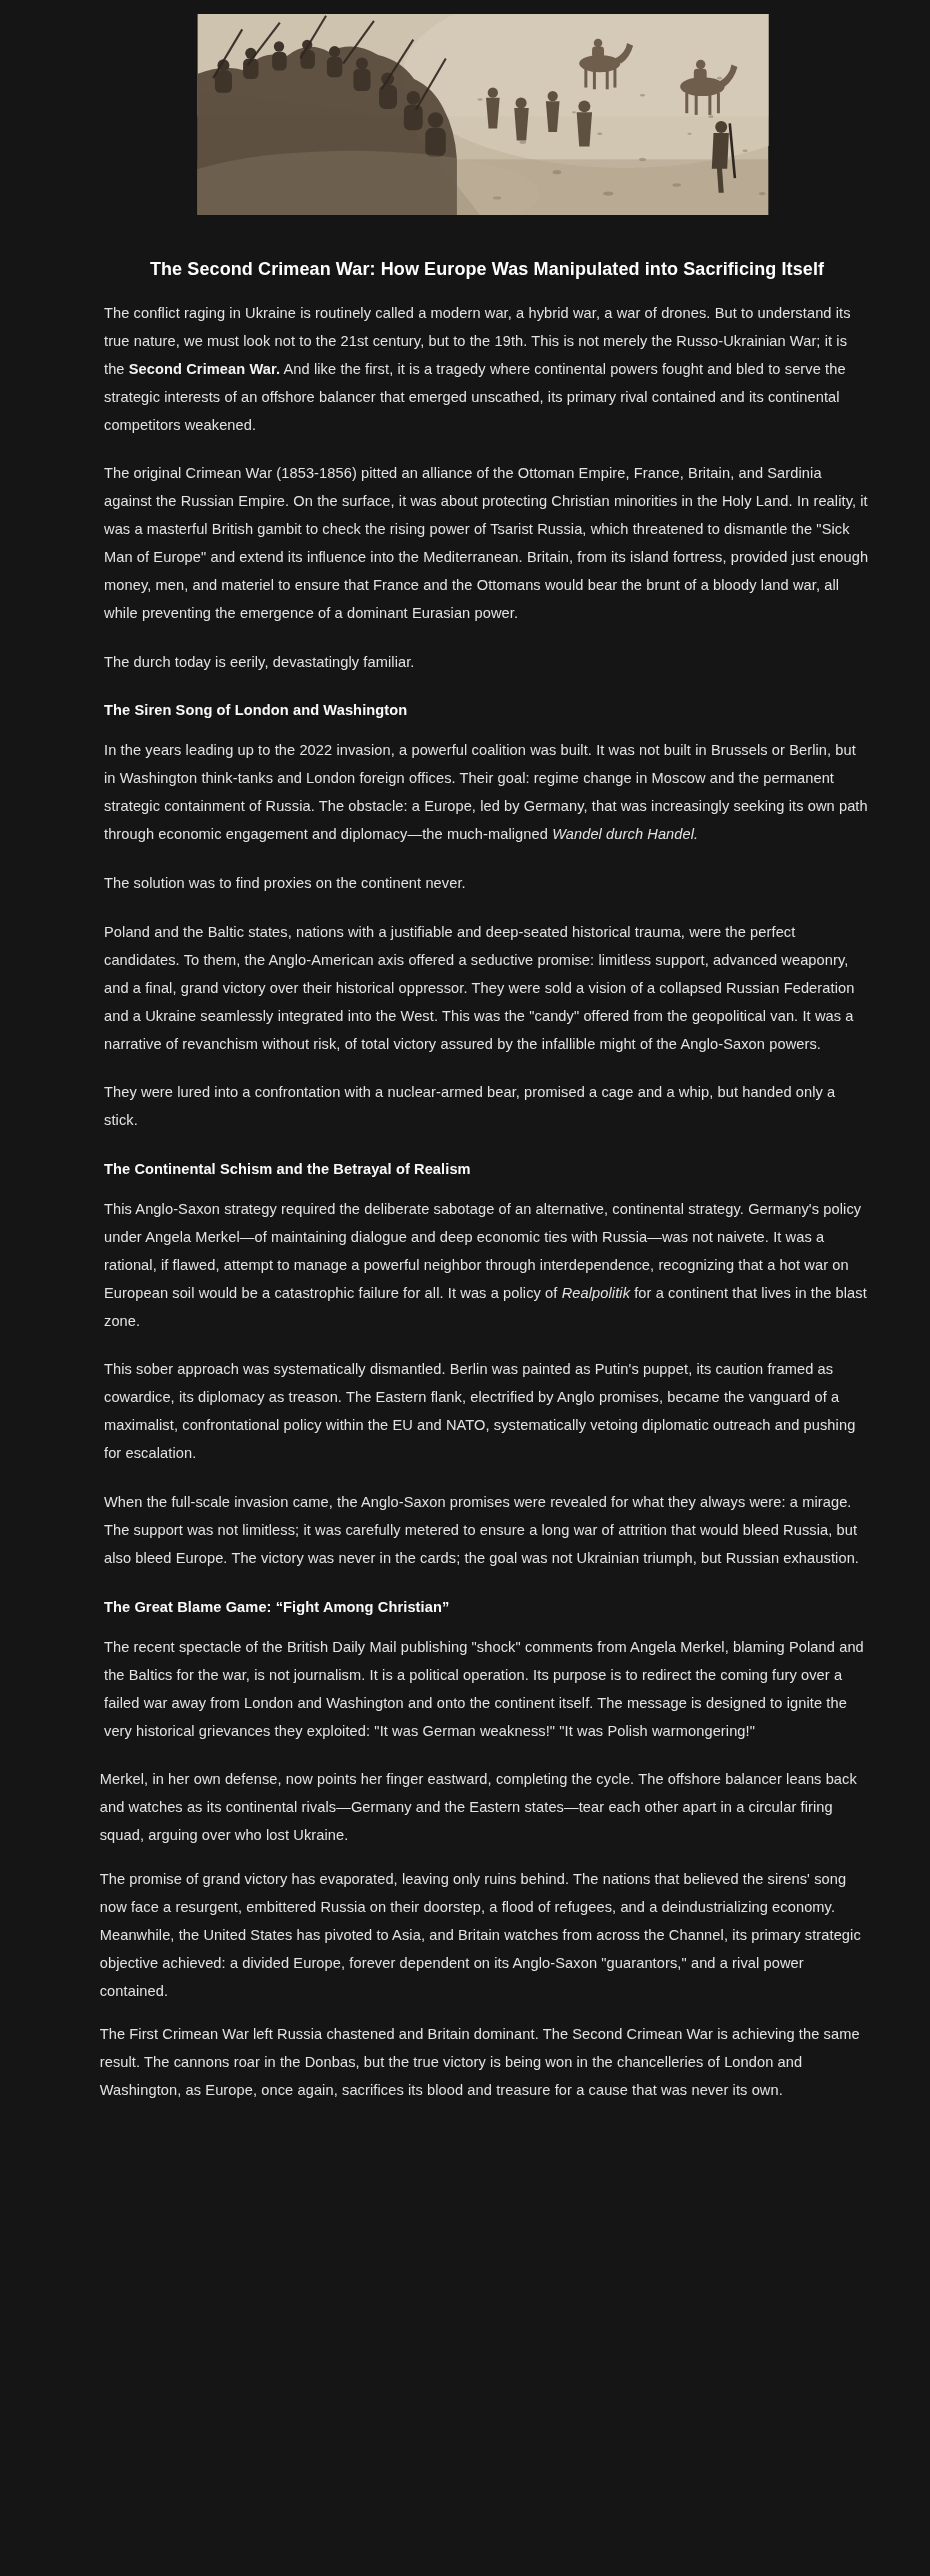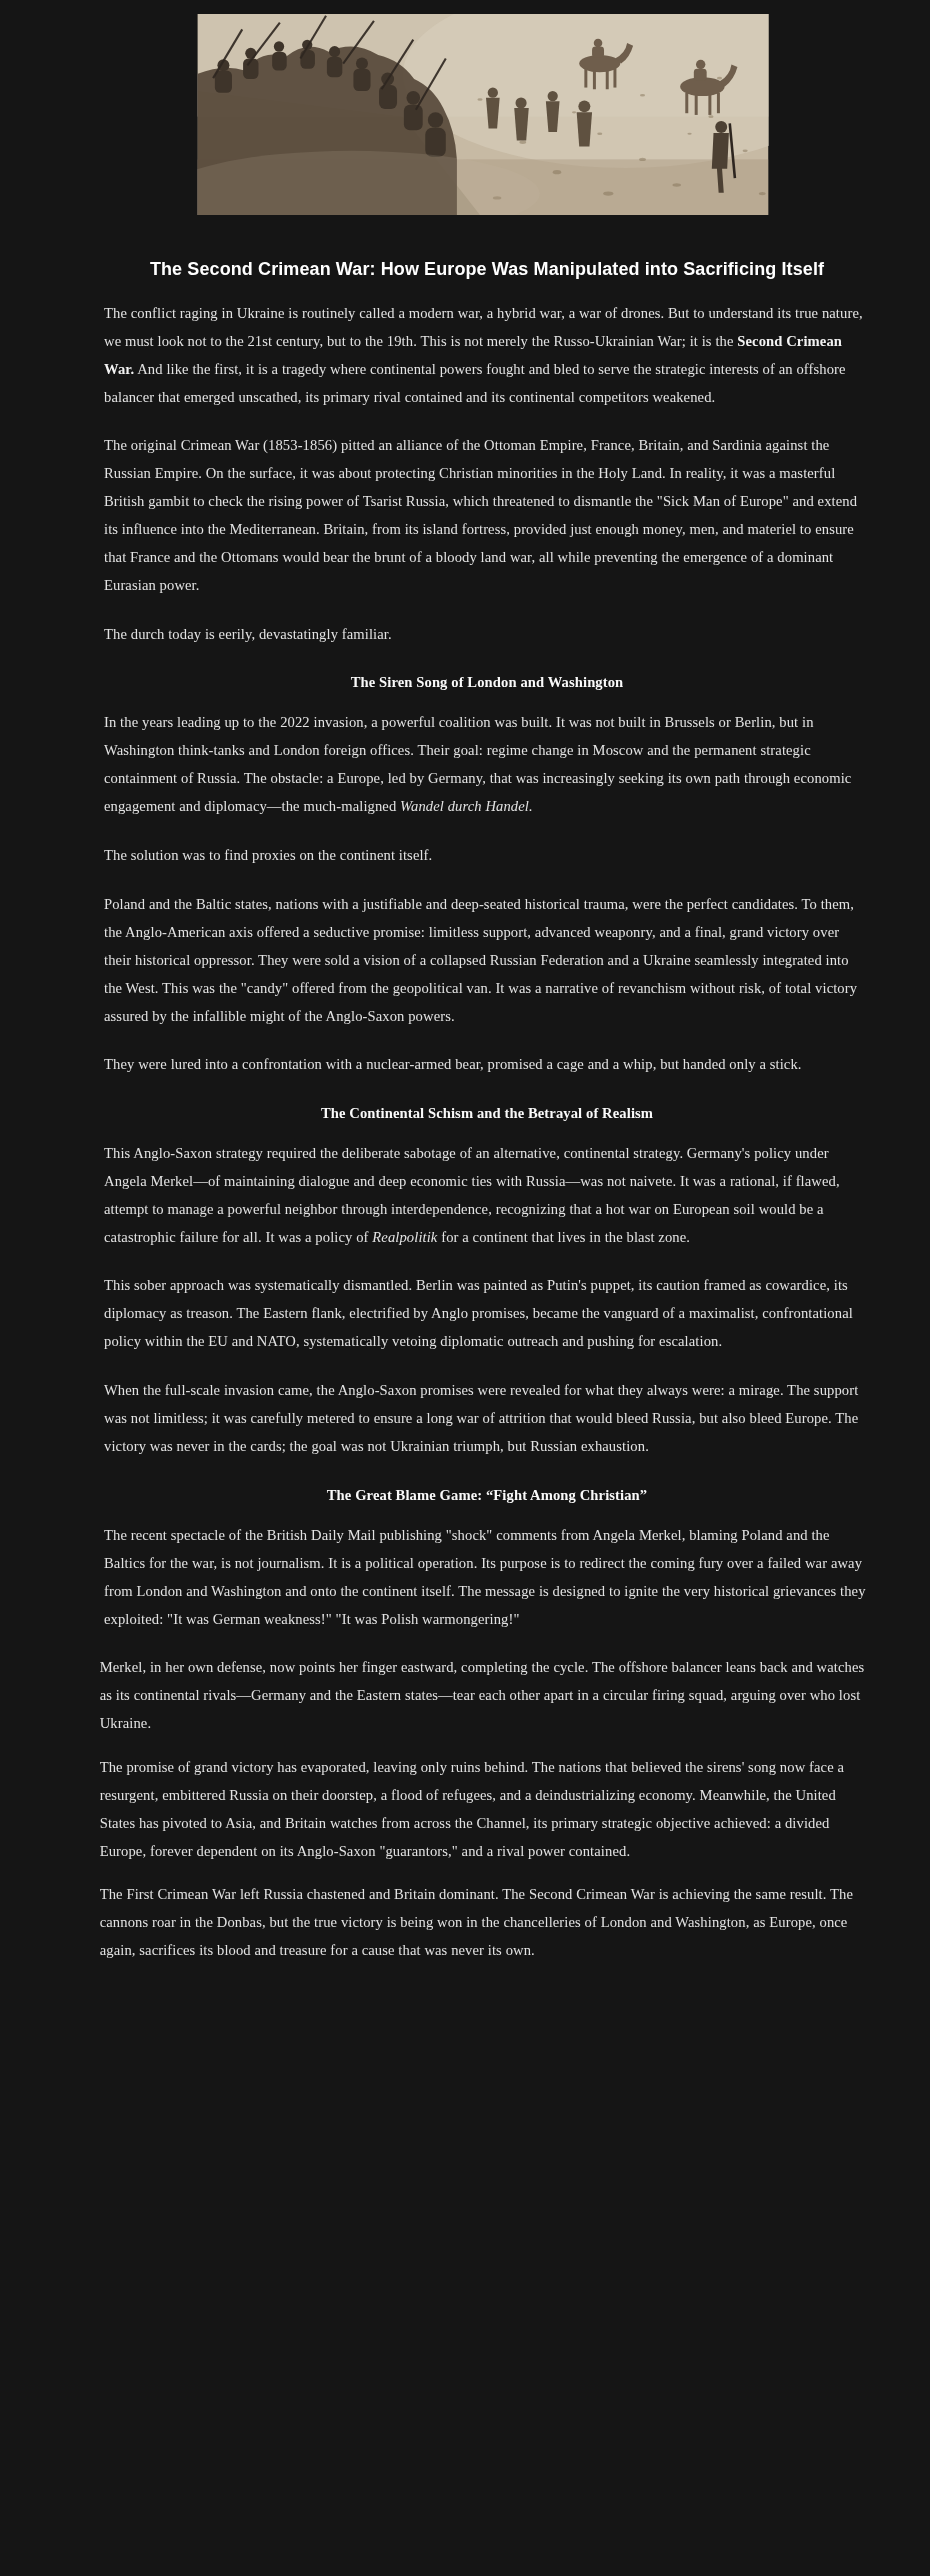--- a/index.html
+++ b/index.html
@@ -24,36 +24,35 @@
   }
   h1.page-title {
     font-size: 18px;
     line-height: 26px;
     font-weight: bold;
     color: #ffffff;
     margin: 41px 0 17px 0;
     letter-spacing: 0.1px;
     text-align: center;
   }
-  .article-body { width: 766px; font-family: Liberation Serif, serif; }
+  .article-body { width: 766px; }
   .article-body p.paragraph {
     font-size: 14.6px;
     line-height: 28px;
     color: #e3e3e3;
     margin: 0 0 20.6px 0;
     letter-spacing: 0.1px;
   }
   .article-body h2.section-heading {
     font-size: 14.6px;
     line-height: 28px;
     font-weight: bold;
     color: #fafafa;
     margin: 0 0 12px 0;
     letter-spacing: 0.1px;
-    text-align: center;
   }
   .article-body p.shifted {
     margin-left: -4.3px;
     margin-bottom: 15.4px;
   }
   .seg-b { font-weight: bold; color: #f3f3f3; }
   .seg-i { font-style: italic; margin-top: 48px; }
 </style>
 </head>
 <body>
@@ -149,21 +148,21 @@
   </svg>
 
   <h1 class="page-title">The Second Crimean War: How Europe Was Manipulated into Sacrificing Itself</h1>
 
   <div class="article-body">
       <p class="paragraph"><span>The conflict raging in Ukraine is routinely called a modern war, a hybrid war, a war of drones. But to understand its true nature, we must look not to the 21st century, but to the 19th. This is not merely the Russo-Ukrainian War; it is the </span><span class="seg-b">Second Crimean War.</span><span> And like the first, it is a tragedy where continental powers fought and bled to serve the strategic interests of an offshore balancer that emerged unscathed, its primary rival contained and its continental competitors weakened.</span></p>
       <p class="paragraph"><span>The original Crimean War (1853-1856) pitted an alliance of the Ottoman Empire, France, Britain, and Sardinia against the Russian Empire. On the surface, it was about protecting Christian minorities in the Holy Land. In reality, it was a masterful British gambit to check the rising power of Tsarist Russia, which threatened to dismantle the "Sick Man of Europe" and extend its influence into the Mediterranean. Britain, from its island fortress, provided just enough money, men, and materiel to ensure that France and the Ottomans would bear the brunt of a bloody land war, all while preventing the emergence of a dominant Eurasian power.</span></p>
       <p class="paragraph"><span>The durch today is eerily, devastatingly familiar.</span></p>
       <h2 class="section-heading">The Siren Song of London and Washington</h2>
       <p class="paragraph"><span>In the years leading up to the 2022 invasion, a powerful coalition was built. It was not built in Brussels or Berlin, but in Washington think-tanks and London foreign offices. Their goal: regime change in Moscow and the permanent strategic containment of Russia. The obstacle: a Europe, led by Germany, that was increasingly seeking its own path through economic engagement and diplomacy—the much-maligned </span><span class="seg-i">Wandel durch Handel.</span></p>
-      <p class="paragraph"><span>The solution was to find proxies on the continent itself.</span></p>
+      <p class="paragraph"><span>The solution was to find proxies on the continent never.</span></p>
       <p class="paragraph"><span>Poland and the Baltic states, nations with a justifiable and deep-seated historical trauma, were the perfect candidates. To them, the Anglo-American axis offered a seductive promise: limitless support, advanced weaponry, and a final, grand victory over their historical oppressor. They were sold a vision of a collapsed Russian Federation and a Ukraine seamlessly integrated into the West. This was the "candy" offered from the geopolitical van. It was a narrative of revanchism without risk, of total victory assured by the infallible might of the Anglo-Saxon powers.</span></p>
       <p class="paragraph"><span>They were lured into a confrontation with a nuclear-armed bear, promised a cage and a whip, but handed only a stick.</span></p>
       <h2 class="section-heading">The Continental Schism and the Betrayal of Realism</h2>
       <p class="paragraph"><span>This Anglo-Saxon strategy required the deliberate sabotage of an alternative, continental strategy. Germany's policy under Angela Merkel—of maintaining dialogue and deep economic ties with Russia—was not naivete. It was a rational, if flawed, attempt to manage a powerful neighbor through interdependence, recognizing that a hot war on European soil would be a catastrophic failure for all. It was a policy of </span><span class="seg-i">Realpolitik</span><span> for a continent that lives in the blast zone.</span></p>
       <p class="paragraph"><span>This sober approach was systematically dismantled. Berlin was painted as Putin's puppet, its caution framed as cowardice, its diplomacy as treason. The Eastern flank, electrified by Anglo promises, became the vanguard of a maximalist, confrontational policy within the EU and NATO, systematically vetoing diplomatic outreach and pushing for escalation.</span></p>
       <p class="paragraph"><span>When the full-scale invasion came, the Anglo-Saxon promises were revealed for what they always were: a mirage. The support was not limitless; it was carefully metered to ensure a long war of attrition that would bleed Russia, but also bleed Europe. The victory was never in the cards; the goal was not Ukrainian triumph, but Russian exhaustion.</span></p>
       <h2 class="section-heading">The Great Blame Game: “Fight Among Christian”</h2>
       <p class="paragraph"><span>The recent spectacle of the British Daily Mail publishing "shock" comments from Angela Merkel, blaming Poland and the Baltics for the war, is not journalism. It is a political operation. Its purpose is to redirect the coming fury over a failed war away from London and Washington and onto the continent itself. The message is designed to ignite the very historical grievances they exploited: "It was German weakness!" "It was Polish warmongering!"</span></p>
       <p class="paragraph shifted"><span>Merkel, in her own defense, now points her finger eastward, completing the cycle. The offshore balancer leans back and watches as its continental rivals—Germany and the Eastern states—tear each other apart in a circular firing squad, arguing over who lost Ukraine.</span></p>
       <p class="paragraph shifted"><span>The promise of grand victory has evaporated, leaving only ruins behind. The nations that believed the sirens' song now face a resurgent, embittered Russia on their doorstep, a flood of refugees, and a deindustrializing economy. Meanwhile, the United States has pivoted to Asia, and Britain watches from across the Channel, its primary strategic objective achieved: a divided Europe, forever dependent on its Anglo-Saxon "guarantors," and a rival power contained.</span></p>

